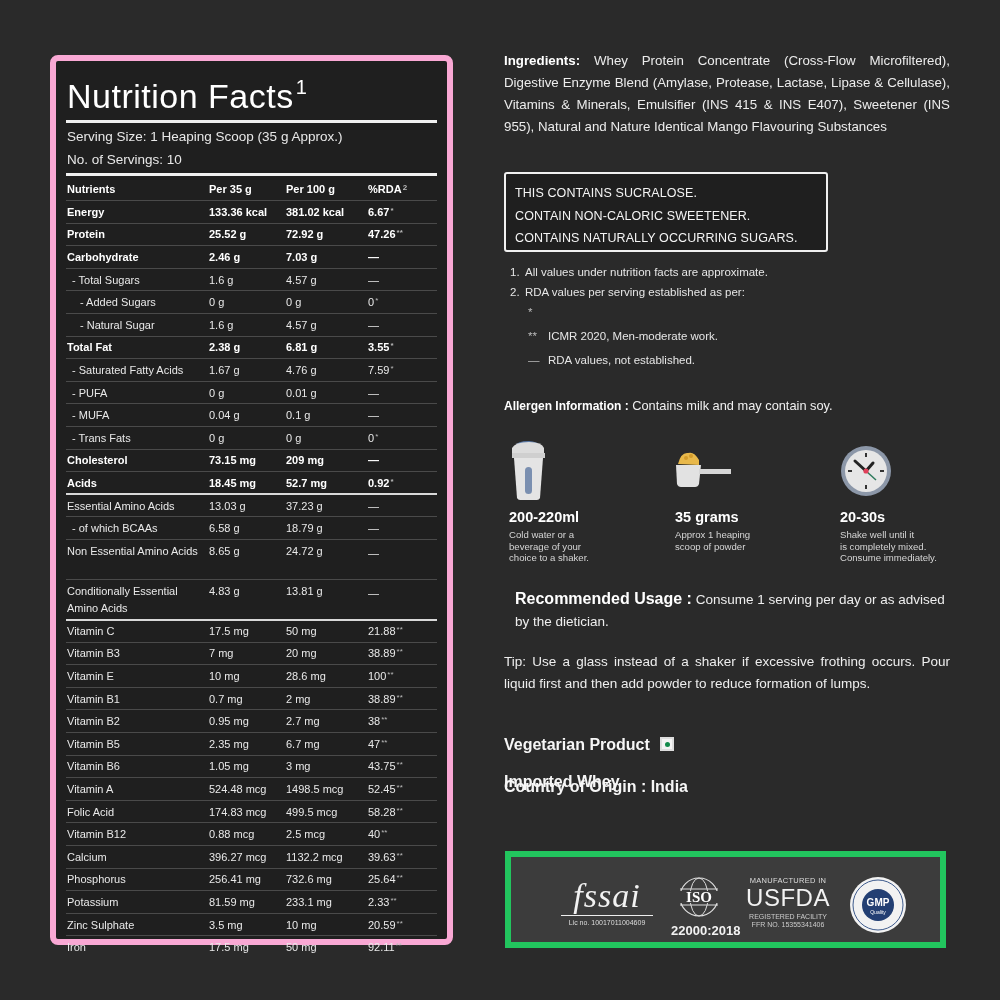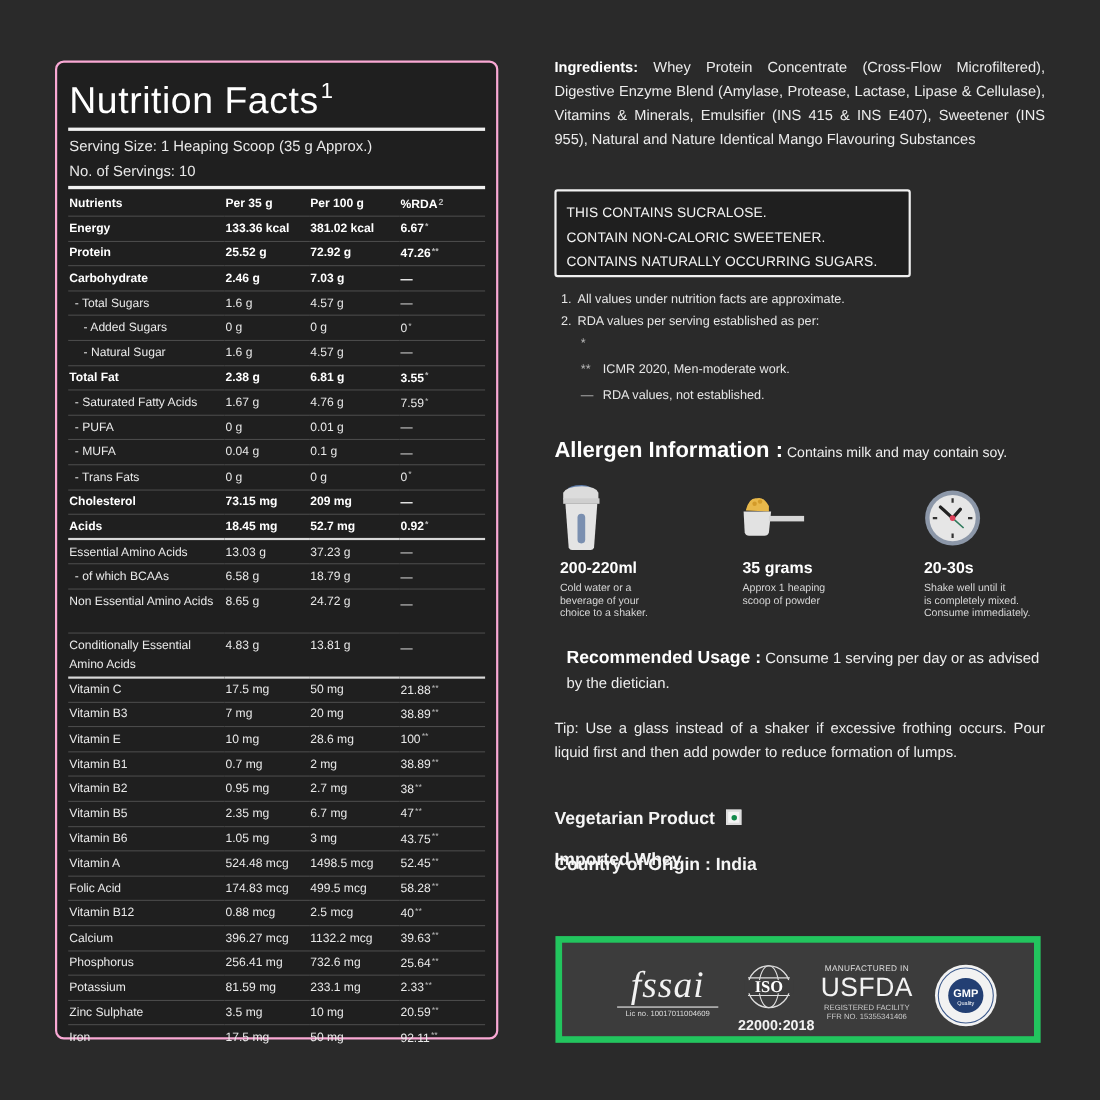--- a/index.html
+++ b/index.html
@@ -2,21 +2,21 @@
 <html><head>
   <meta charset="utf-8">
   <style>
     * { box-sizing: border-box; margin: 0; padding: 0; }
     html, body { width: 1000px; height: 1000px; background: #2a2a2a; overflow: hidden; }
     body { position: relative; font-family: "Liberation Sans", sans-serif; color: #f2f2f2; }
 
     
     .nf-panel {
       position: absolute; left: 50px; top: 55px; width: 403px; height: 890px;
-      border: 2px solid #f9a8d4; border-radius: 8px; background: #1f1f1f;
+      border: 6px solid #f9a8d4; border-radius: 8px; background: #1f1f1f;
       padding: 4px 10px 0 10px;
     }
     .nf-title {
       font-size: 34px; line-height: 44px; font-weight: normal; color: #fff;
       letter-spacing: 0.5px; padding-left: 1px;
     }
     .nf-title sup { font-size: 20px; vertical-align: 14px; margin-left: 2px; }
     .rule-thick { height: 3px; background: #f0f0f0; margin: 2px 0 2px 0; }
     .serving { font-size: 13.5px; line-height: 23px; color: #e8e8e8; padding-left: 1px; }
 
@@ -52,21 +52,21 @@
 
     .notes { position: absolute; left: 510px; top: 263px; width: 320px; font-size: 11.5px; color: #e6e6e6; }
     .notes .n { line-height: 19.5px; }
     .notes .n .num { display: inline-block; width: 15px; }
     .notes .sub { display: flex; line-height: 19px; margin-left: 18px; }
     .notes .sub .mk { width: 20px; text-align: left; color: #bbb; flex: none; }
     .notes .sub.first { margin-top: 1px; }
     .notes .sub.gap { margin-top: 5px; }
 
     .allergen { position: absolute; left: 504px; top: 398px; font-size: 12.8px; color: #f0f0f0; white-space: nowrap; }
-    .allergen b { font-size: 20px; font-weight: bold; color: #fff; }
+    .allergen b { font-size: 12px; font-weight: bold; color: #fff; }
 
     .usage-item { position: absolute; top: 440px; width: 140px; }
     .usage-item .icon { height: 62px; position: relative; }
     .usage-item .big { font-size: 14.5px; font-weight: bold; color: #fff; margin-top: 6px; line-height: 18px; }
     .usage-item .small { font-size: 9.6px; color: #d6d6d6; line-height: 11.5px; margin-top: 3px; }
 
     .rec { position: absolute; left: 515px; top: 588px; width: 440px; font-size: 13.5px; line-height: 22px; color: #eee; }
     .rec b { font-size: 16px; color: #fff; }
     .tip { position: absolute; left: 504px; top: 651px; width: 446px; font-size: 13.5px; line-height: 22px; text-align: justify; color: #eee; }
 

